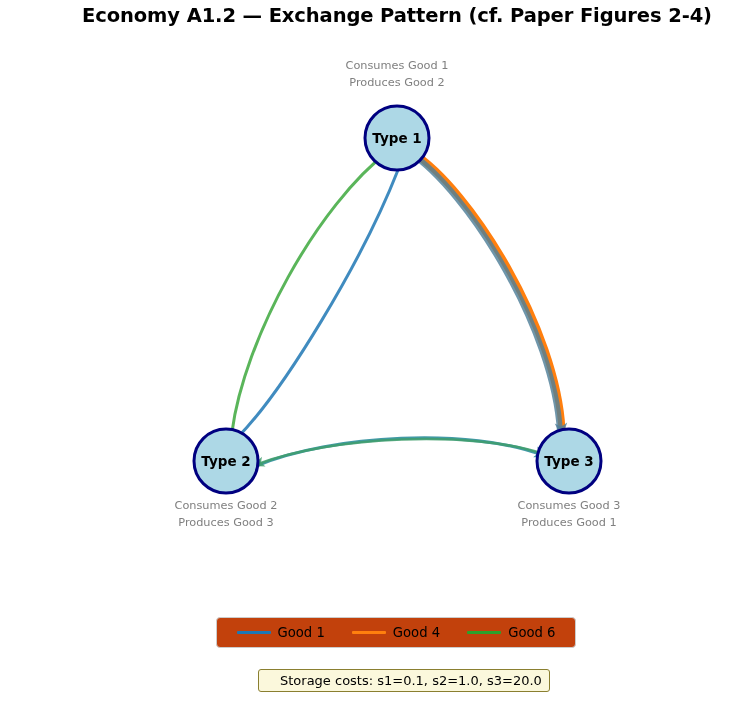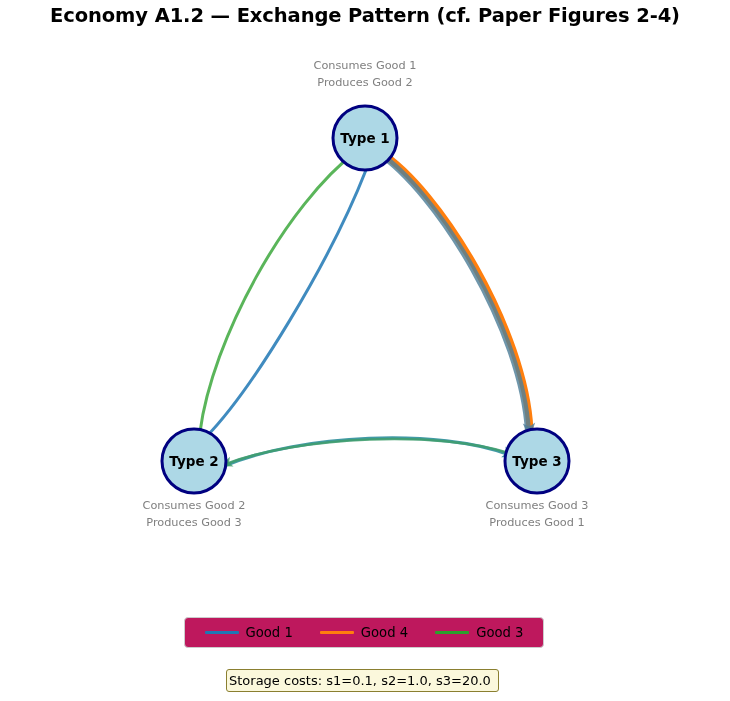--- a/index.html
+++ b/index.html
@@ -12,20 +12,21 @@
     width: 730px;
     height: 701px;
     font-family: "DejaVu Sans", sans-serif;
     position: relative;
     overflow: hidden;
   }
   #figure {
     position: relative;
     width: 586px;
     height: 701px;
+    margin-left: 32px;
   }
   .fig-title {
     position: absolute;
     left: 0;
     top: 4px;
     width: 730px;
     text-align: center;
     font-family: "DejaVu Sans", sans-serif;
     font-size: 19.5px;
     font-weight: bold;
@@ -67,21 +68,21 @@
   
   .legend-box {
     position: absolute;
     left: 184px;
     top: 617px;
     width: 360px;
     height: 31px;
     box-sizing: border-box;
     border: 1px solid #cccccc;
     border-radius: 4px;
-    background: #be185d;
+    background: #c2410c;
     display: flex;
     align-items: center;
     justify-content: space-around;
     padding: 0 6px;
   }
   .legend-item {
     display: flex;
     align-items: center;
     gap: 7px;
   }
@@ -97,21 +98,21 @@
     color: #000000;
     white-space: nowrap;
   }
   
   .footnote-box {
     position: absolute;
     left: 226px;
     top: 669px;
     height: 23px;
     box-sizing: border-box;
-    padding: 2px 7px 3px 2px;
+    padding: 2px 7px 3px 21px;
     border: 1.4px solid #8a7f30;
     border-radius: 3px;
     background: #fbf8dc;
     display: flex;
     align-items: center;
   }
   .footnote-text {
     font-family: "DejaVu Sans", sans-serif;
     font-size: 13px;
     color: #000000;
@@ -178,21 +179,21 @@
     <div class="legend-item">
       <span class="legend-swatch" style="background: rgb(31, 119, 180);"></span>
       <span class="legend-text">Good 1</span>
     </div>
     <div class="legend-item">
       <span class="legend-swatch" style="background: rgb(255, 127, 14);"></span>
       <span class="legend-text">Good 4</span>
     </div>
     <div class="legend-item">
       <span class="legend-swatch" style="background: rgb(44, 160, 44);"></span>
-      <span class="legend-text">Good 3</span>
+      <span class="legend-text">Good 6</span>
     </div>
   </div>
 
   <div class="footnote-box">
     <span class="footnote-text">Storage costs: s1=0.1, s2=1.0, s3=20.0</span>
   </div>
 
 </div>
 
 </body></html>

